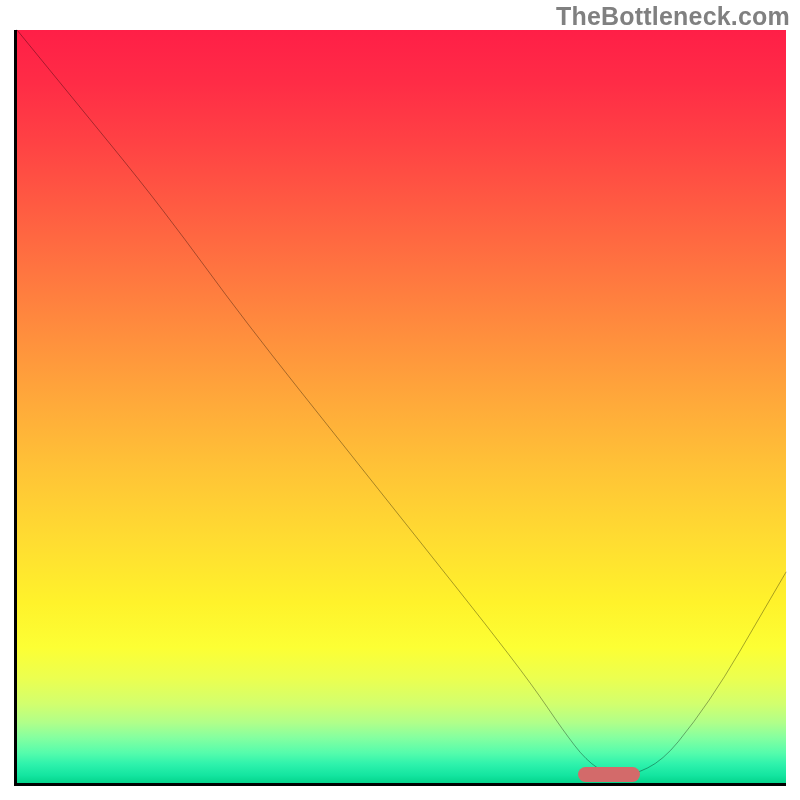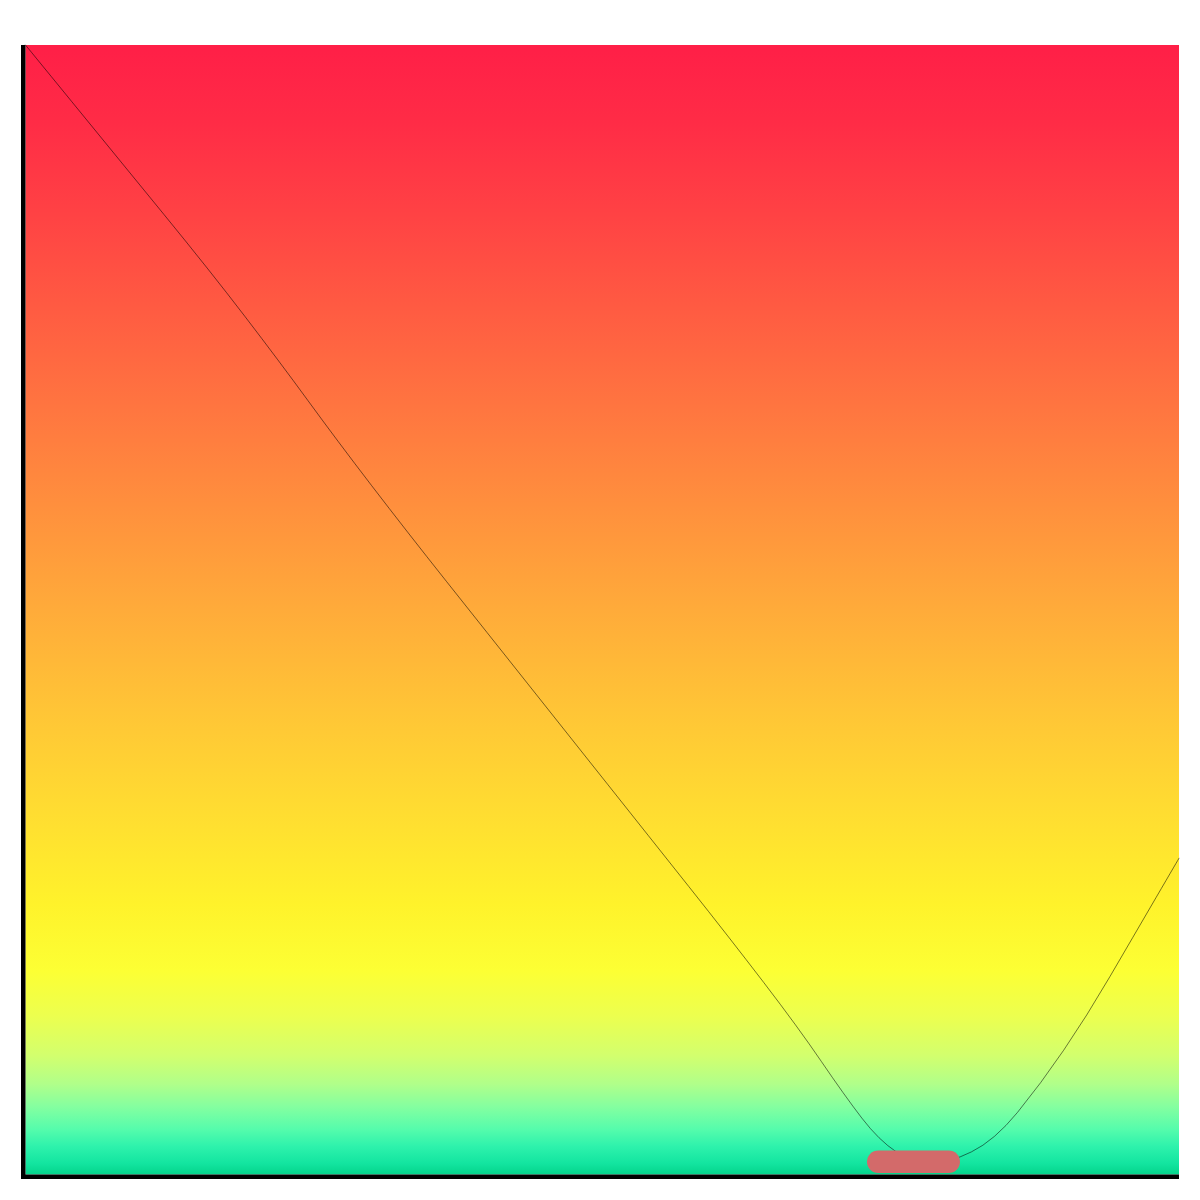--- a/index.html
+++ b/index.html
@@ -92,20 +92,21 @@
     height: 15px;
     background: #d36a6a;
     border-radius: 8px;
   }
 </style>
 </head>
 <body>
 
 <div class="stage">
 
+  <div class="watermark">TheBottleneck.com</div>
 
   <div class="plot-frame">
 
     <div class="gradient-fill"></div>
 
     <svg class="curve" viewBox="0 0 100 100" preserveAspectRatio="none">
       <path id="curve-path" fill="none" stroke="#000000" stroke-width="0.35" vector-effect="non-scaling-stroke" stroke-linecap="round" stroke-linejoin="round" d="M 0 0 Q 0 0 4 5 Q 8 10 12 15 Q 16 20 19 24 Q 22 28 24.5 31.5 Q 27 35 30 39 Q 33 43 36.5 47.5 Q 40 52 43.5 56.5 Q 47 61 50.5 65.5 Q 54 70 57.5 74.5 Q 61 79 64 83 Q 67 87 69 90 Q 71 93 72.5 95 Q 74 97 75.5 98 Q 77 99 78.5 99 Q 80 99 82 98 Q 84 97 86 94.5 Q 88 92 90 89 Q 92 86 94 82.5 Q 96 79 98 75.5 T 100 72"></path>
     </svg>
 
     <div class="marker" id="opt-marker" style="left: 564.37px; width: 61.52px; top: 737.47px;"></div>

